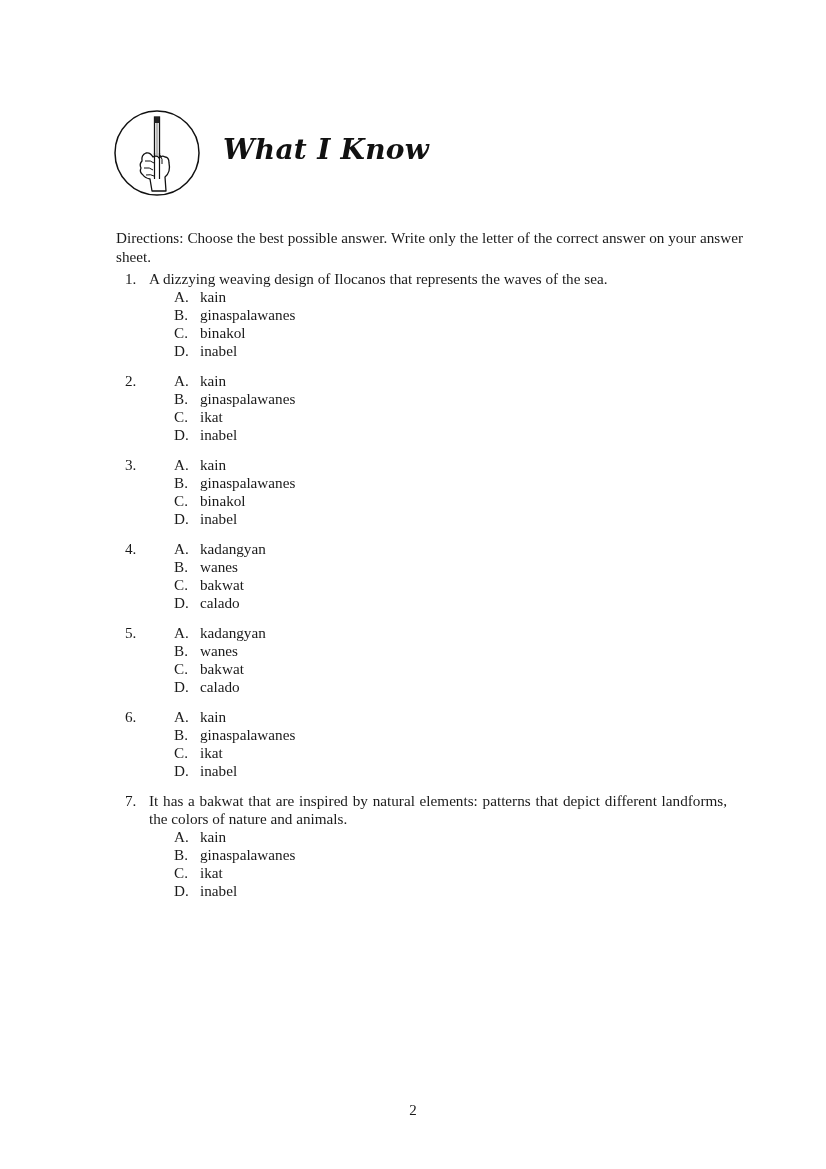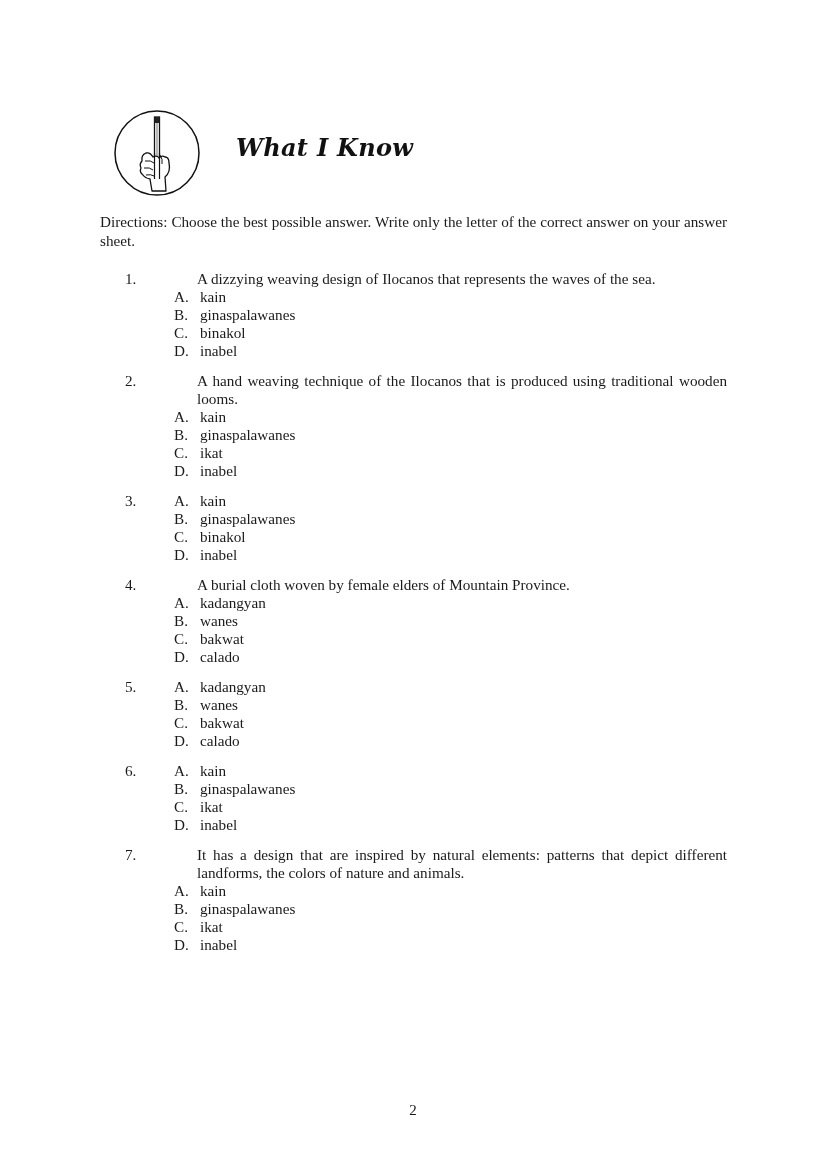--- a/index.html
+++ b/index.html
@@ -27,26 +27,26 @@
       height: 90px;
       display: flex;
       align-items: center;
     }
     .icon-wrap {
       width: 88px;
       height: 88px;
     }
     .title {
       position: absolute;
-      left: 236px;
+      left: 223px;
       top: 133px;
       font-family: "DejaVu Serif", serif;
       font-weight: bold;
       font-style: italic;
-      font-size: 24px;
+      font-size: 28px;
       letter-spacing: 0.3px;
       color: #111;
       white-space: nowrap;
     }
     .directions {
       position: absolute;
       left: 100px;
       top: 212px;
       width: 627px;
       font-family: "Liberation Serif", serif;
@@ -73,21 +73,20 @@
       margin-bottom: 12px;
     }
     .q-num {
       position: absolute;
       left: 25px;
       top: 0;
     }
     .q-text {
       display: block;
       text-align: justify;
-      margin-left: 48px;
     }
     .q-text.last-left { text-align-last: left; }
     .choices {
       margin: 0;
       padding: 0;
       list-style: none;
     }
     .choice {
       position: relative;
       padding-left: 51px;
@@ -130,59 +129,57 @@
         <path d="M33 66 q5 -1 8 1" fill="none" stroke="#111" stroke-width="1"></path>
         <path d="M47 46 q3 4 2 9" fill="none" stroke="#111" stroke-width="1"></path>
         <line x1="41.5" y1="44" x2="41.5" y2="70" stroke="#111" stroke-width="1.2"></line>
         <line x1="46.5" y1="44" x2="46.5" y2="70" stroke="#111" stroke-width="1.2"></line>
       </svg>
     </div>
   </div>
 
   <div class="title">What I Know</div>
 
-  <p class="directions" style="margin:0;font-family:Liberation Serif, serif;">Directions: Choose the best possible answer. Write only the letter of the correct answer on your answer sheet.</p>
+  <p class="directions" style="margin:16px;font-family:Liberation Serif, serif;">Directions: Choose the best possible answer. Write only the letter of the correct answer on your answer sheet.</p>
 
   <ol class="questions">
 
     <li class="q">
       <span class="q-num">1.</span>
       <span class="q-text last-left">A dizzying weaving design of Ilocanos that represents the waves of the sea.</span>
       <ul class="choices">
         <li class="choice"><span class="choice-letter">A.</span><span>kain</span></li>
         <li class="choice"><span class="choice-letter">B.</span><span>ginaspalawanes</span></li>
         <li class="choice"><span class="choice-letter">C.</span><span>binakol</span></li>
         <li class="choice"><span class="choice-letter">D.</span><span>inabel</span></li>
       </ul>
     </li>
 
     <li class="q">
       <span class="q-num">2.</span>
-      <span class="q-text last-left">A hand weaving technique of the Ilocanos that is produced using traditional wooden looms.</span>
       <ul class="choices">
         <li class="choice"><span class="choice-letter">A.</span><span>kain</span></li>
         <li class="choice"><span class="choice-letter">B.</span><span>ginaspalawanes</span></li>
         <li class="choice"><span class="choice-letter">C.</span><span>ikat</span></li>
         <li class="choice"><span class="choice-letter">D.</span><span>inabel</span></li>
       </ul>
     </li>
 
     <li class="q">
       <span class="q-num">3.</span>
       <ul class="choices">
         <li class="choice"><span class="choice-letter">A.</span><span>kain</span></li>
         <li class="choice"><span class="choice-letter">B.</span><span>ginaspalawanes</span></li>
         <li class="choice"><span class="choice-letter">C.</span><span>binakol</span></li>
         <li class="choice"><span class="choice-letter">D.</span><span>inabel</span></li>
       </ul>
     </li>
 
     <li class="q">
       <span class="q-num">4.</span>
-      <span class="q-text last-left">A burial cloth woven by female elders of Mountain Province.</span>
       <ul class="choices">
         <li class="choice"><span class="choice-letter">A.</span><span>kadangyan</span></li>
         <li class="choice"><span class="choice-letter">B.</span><span>wanes</span></li>
         <li class="choice"><span class="choice-letter">C.</span><span>bakwat</span></li>
         <li class="choice"><span class="choice-letter">D.</span><span>calado</span></li>
       </ul>
     </li>
 
     <li class="q">
       <span class="q-num">5.</span>
@@ -199,21 +196,21 @@
       <ul class="choices">
         <li class="choice"><span class="choice-letter">A.</span><span>kain</span></li>
         <li class="choice"><span class="choice-letter">B.</span><span>ginaspalawanes</span></li>
         <li class="choice"><span class="choice-letter">C.</span><span>ikat</span></li>
         <li class="choice"><span class="choice-letter">D.</span><span>inabel</span></li>
       </ul>
     </li>
 
     <li class="q">
       <span class="q-num">7.</span>
-      <span class="q-text last-left">It has a design that are inspired by natural elements: patterns that depict different landforms, the colors of nature and animals.</span>
+      <span class="q-text last-left">It has a bakwat that are inspired by natural elements: patterns that depict different landforms, the colors of nature and animals.</span>
       <ul class="choices">
         <li class="choice"><span class="choice-letter">A.</span><span>kain</span></li>
         <li class="choice"><span class="choice-letter">B.</span><span>ginaspalawanes</span></li>
         <li class="choice"><span class="choice-letter">C.</span><span>ikat</span></li>
         <li class="choice"><span class="choice-letter">D.</span><span>inabel</span></li>
       </ul>
     </li>
 
   </ol>
 

